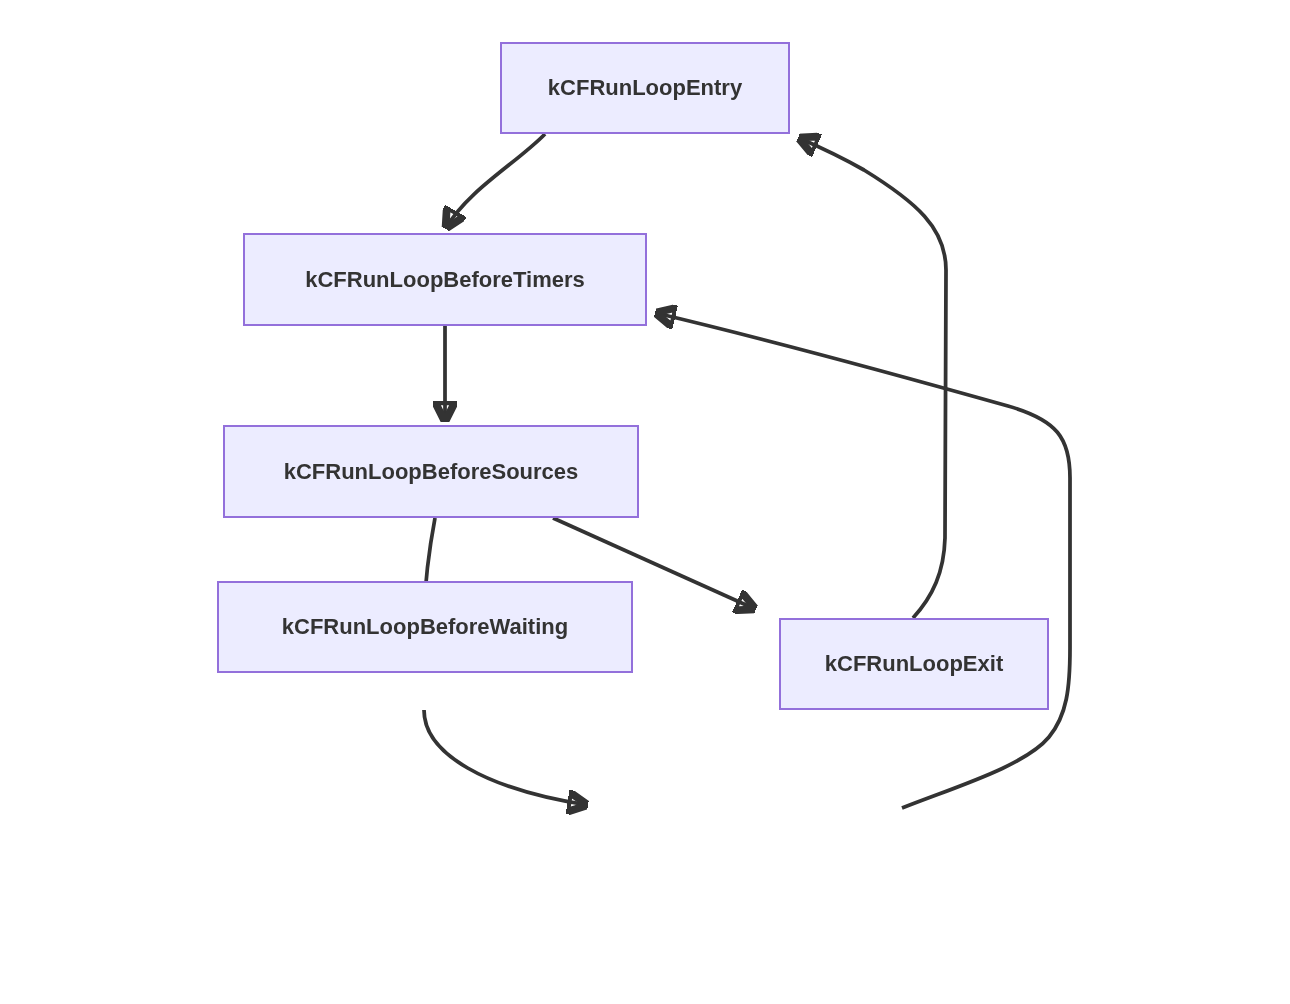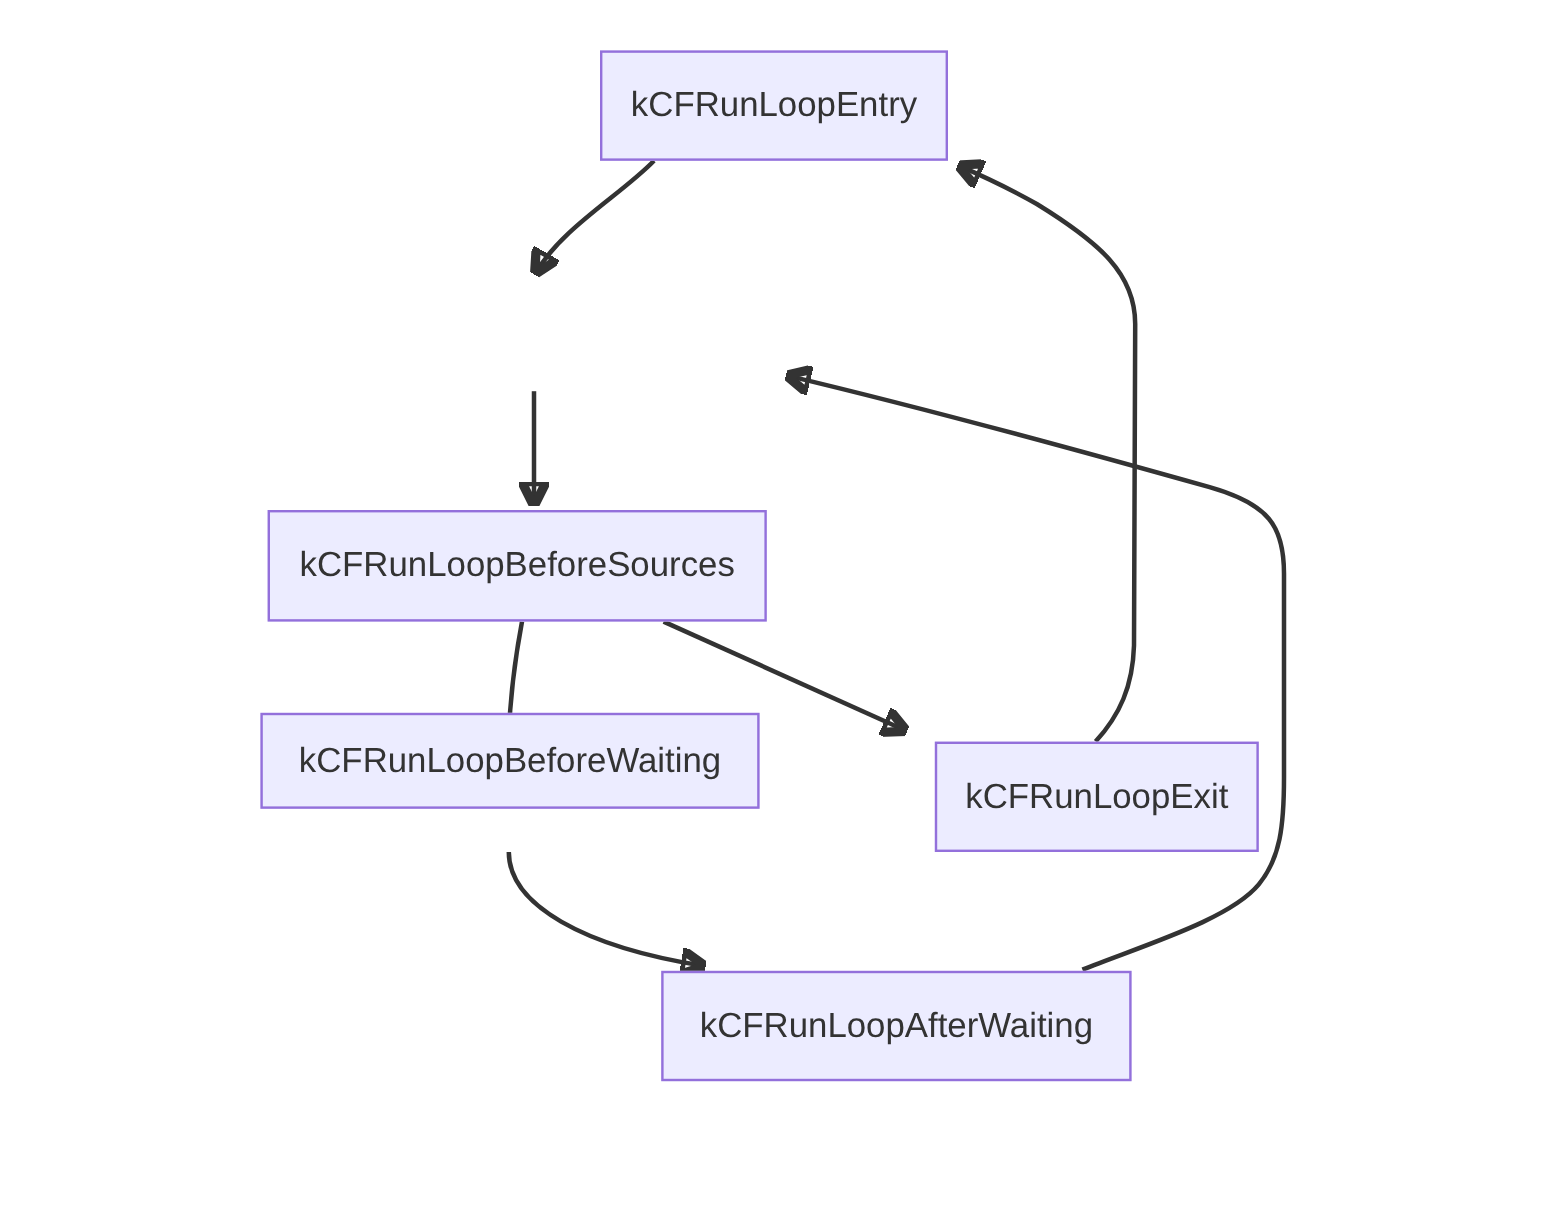--- a/index.html
+++ b/index.html
@@ -26,31 +26,32 @@
     fill: none;
     stroke: #333333;
     stroke-width: 3.75;
   }
   .node {
     position: absolute;
     box-sizing: border-box;
     background: #ECECFF;
     border: 2px solid #9370DB;
     color: #333333;
-    font-size: 29px;
+    font-size: 22px;
     display: flex;
     align-items: center;
     justify-content: center;
     white-space: nowrap;
     text-align: center;
+    font-weight: bold;
   }
   .n-entry          { left: 500px; top:  42px; width: 290px; height: 92px; }
   .n-beforeTimers   { left: 243px; top: 233px; width: 404px; height: 93px; }
   .n-beforeSources  { left: 223px; top: 425px; width: 416px; height: 93px; }
-  .n-beforeWaiting  { left: 217px; top: 594px; width: 416px; height: 80px; }
+  .n-beforeWaiting  { left: 217px; top: 581px; width: 416px; height: 92px; }
   .n-exit           { left: 732px; top: 618px; width: 270px; height: 92px; margin-left: 47px; }
   .n-afterWaiting   { left: 551px; top: 809px; width: 392px; height: 92px; }
 </style>
 </head>
 <body>
 
 <div class="canvas">
 
   <svg class="edges" viewBox="0 0 1290 1004" xmlns="http://www.w3.org/2000/svg">
     <defs>
@@ -71,30 +72,30 @@
 
     <path d="M913,618 C933,596 944,572 945,538 L946,270 C946,228 916,202 864,170 C843,158 822,148 799,138" marker-end="url(#arrow)"></path>
 
     <path d="M902,808 C955,787 1025,766 1049,737 C1067,715 1070,688 1070,648 L1070,478 C1070,438 1057,420 1008,406 C905,377 757,337 656,313" marker-end="url(#arrow)"></path>
   </svg>
 
   <div class="node n-entry">
     <span>kCFRunLoopEntry</span>
   </div>
 
+  <div class="node n-beforeTimers">
+    <span>kCFRunLoopBeforeTimers</span>
+  </div>
 
   <div class="node n-beforeSources">
     <span>kCFRunLoopBeforeSources</span>
   </div>
 
   <div class="node n-beforeWaiting">
     <span>kCFRunLoopBeforeWaiting</span>
   </div>
 
   <div class="node n-exit">
     <span>kCFRunLoopExit</span>
   </div>
 
-  <div class="node n-afterWaiting">
-    <span>kCFRunLoopAfterWaiting</span>
-  </div>
 
 </div>
 
 </body></html>

